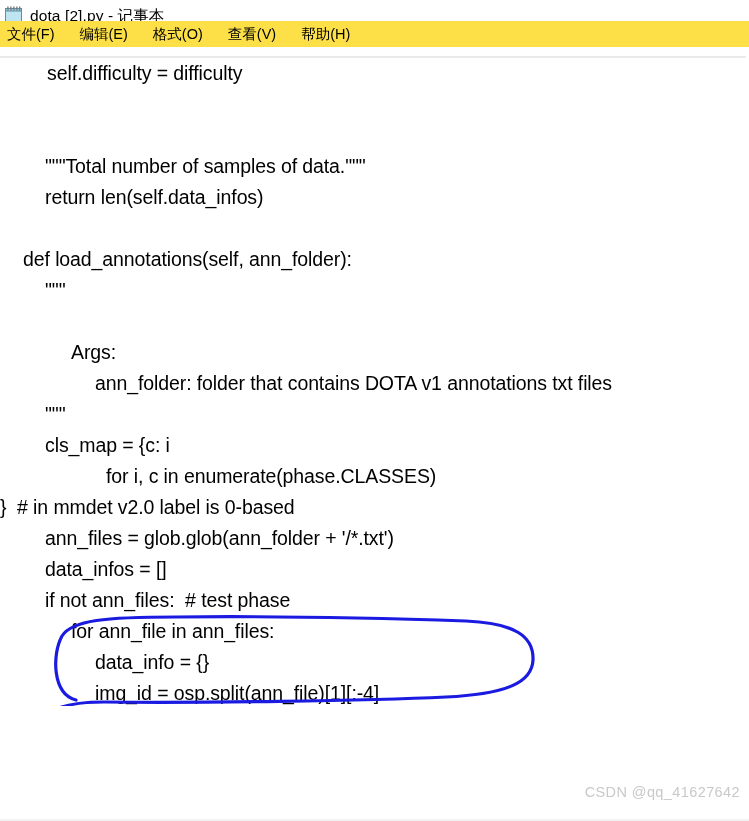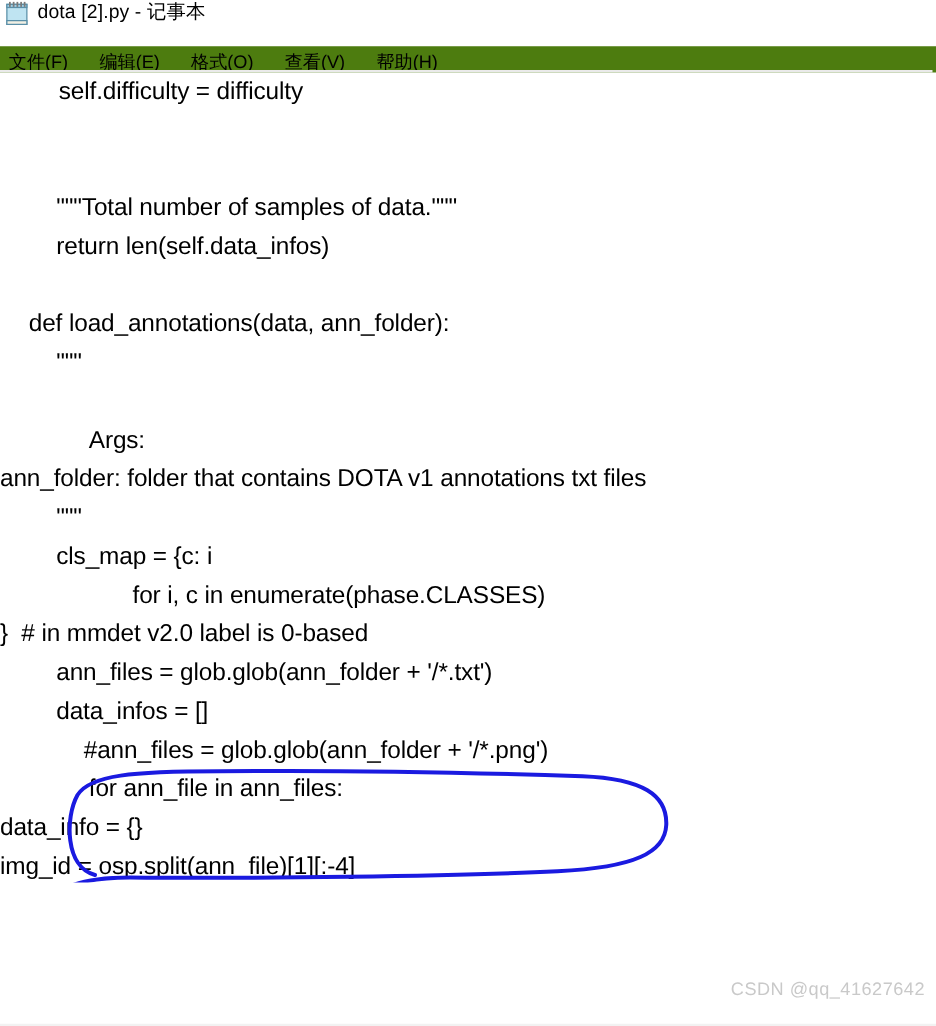--- a/index.html
+++ b/index.html
@@ -23,21 +23,21 @@
     inset: 0;
     background: #ffffff;
   }
 
   #titlebar {
     position: absolute;
     left: 0; top: 0;
     width: 749px;
     height: 30px;
     display: flex;
-    align-items: flex-start;
+    align-items: center;
     padding-left: 4px;
     box-sizing: border-box;
     background: #ffffff;
   }
 
   #app-icon {
     width: 20px;
     height: 21px;
     position: relative;
     margin-right: 6px;
@@ -47,27 +47,27 @@
   #title-text {
     font-size: 15.5px;
     line-height: 19px;
     color: #000000;
     white-space: nowrap;
     letter-spacing: 0.1px;
   }
 
   #menubar {
     position: absolute;
-    left: 0; top: 37px;
+    left: 0; top: 21px;
     width: 749px;
     height: 26px;
     display: flex;
     align-items: center;
     box-sizing: border-box;
-    background: #4d7c0f;
+    background: #fde047;
   }
 
   .menu-item {
     font-size: 14.5px;
     line-height: 18px;
     color: #000000;
     white-space: nowrap;
     padding: 1px 3px;
     margin-right: 19px;
     cursor: default;
@@ -111,21 +111,21 @@
     font-family: "Liberation Sans", "DejaVu Sans", sans-serif;
     white-space: pre;
     color: #000000;
     letter-spacing: -0.1px;
   }
 
   
   .ind0 { padding-left: 23px; }
   .ind1 { padding-left: 47px; }
   .ind2 { padding-left: 71px; }
-  .ind3 { }
+  .ind3 { padding-left: 95px; }
   .ind-circ-a { padding-left: 67px; }
   .ind-circ-b { padding-left: 63px; }
   .ind-q  { padding-left: 45px; }
   .ind-for { padding-left: 106px; }
   .ind-brace { }
 
   
   .caret {
     display: inline-block;
     width: 1px;
@@ -199,32 +199,32 @@
   <div id="menu-separator"></div>
 
   <div id="editor">
     <div id="code">
         <div class="code-line ind1"><span>self.difficulty = difficulty</span></div>
         <div class="code-line ind0"><span></span></div>
         <div class="code-line ind0"><span></span></div>
         <div class="code-line ind-q"><span>"""Total number of samples of data."""</span></div>
         <div class="code-line ind-q"><span>return len(self.data_infos)</span></div>
         <div class="code-line ind0"><span></span></div>
-        <div class="code-line ind0"><span>def load_annotations(data, ann_folder):</span></div>
+        <div class="code-line ind0"><span>def load_annotations(self, ann_folder):</span></div>
         <div class="code-line ind-q"><span>"""</span></div>
         <div class="code-line ind0"><span></span></div>
         <div class="code-line ind2"><span>Args:</span></div>
         <div class="code-line ind3"><span>ann_folder: folder that contains DOTA v1 annotations txt files</span></div>
         <div class="code-line ind-q"><span>"""</span></div>
         <div class="code-line ind-q"><span>cls_map = {c: i</span></div>
         <div class="code-line ind-for"><span>for i, c in enumerate(phase.CLASSES)</span></div>
         <div class="code-line ind-brace"><span>}  # in mmdet v2.0 label is 0-based</span></div>
         <div class="code-line ind-q"><span>ann_files = glob.glob(ann_folder + '/*.txt')</span></div>
         <div class="code-line ind-q"><span>data_infos = []</span></div>
-        <div class="code-line ind-circ-a"><span>#ann_files = glob.glob(ann_folder + '/*.png')</span></div>
+        <div class="code-line ind-q"><span>if not ann_files:  # test phase</span></div>
         <div class="code-line ind2"><span>for ann_file in ann_files:</span></div>
         <div class="code-line ind3"><span>data_info = {}</span></div>
         <div class="code-line ind3"><span>img_id = osp.split(ann_file)[1][:-4]</span></div>
       </div>
 
     <svg id="annotation-ellipse" viewBox="0 0 500 92" xmlns="http://www.w3.org/2000/svg">
       <path d="M 30 86 C 6 80, 6 40, 16 22 C 26 6, 60 3, 130 3
                C 220 2, 330 4, 420 7 C 468 9, 488 22, 487 46
                C 486 68, 462 80, 400 83 C 320 87, 150 89, 58 88
                C 40 88, 20 90, 8 96" fill="none" stroke="#1a1ae0" stroke-width="3.2" stroke-linecap="round" stroke-linejoin="round"></path>

